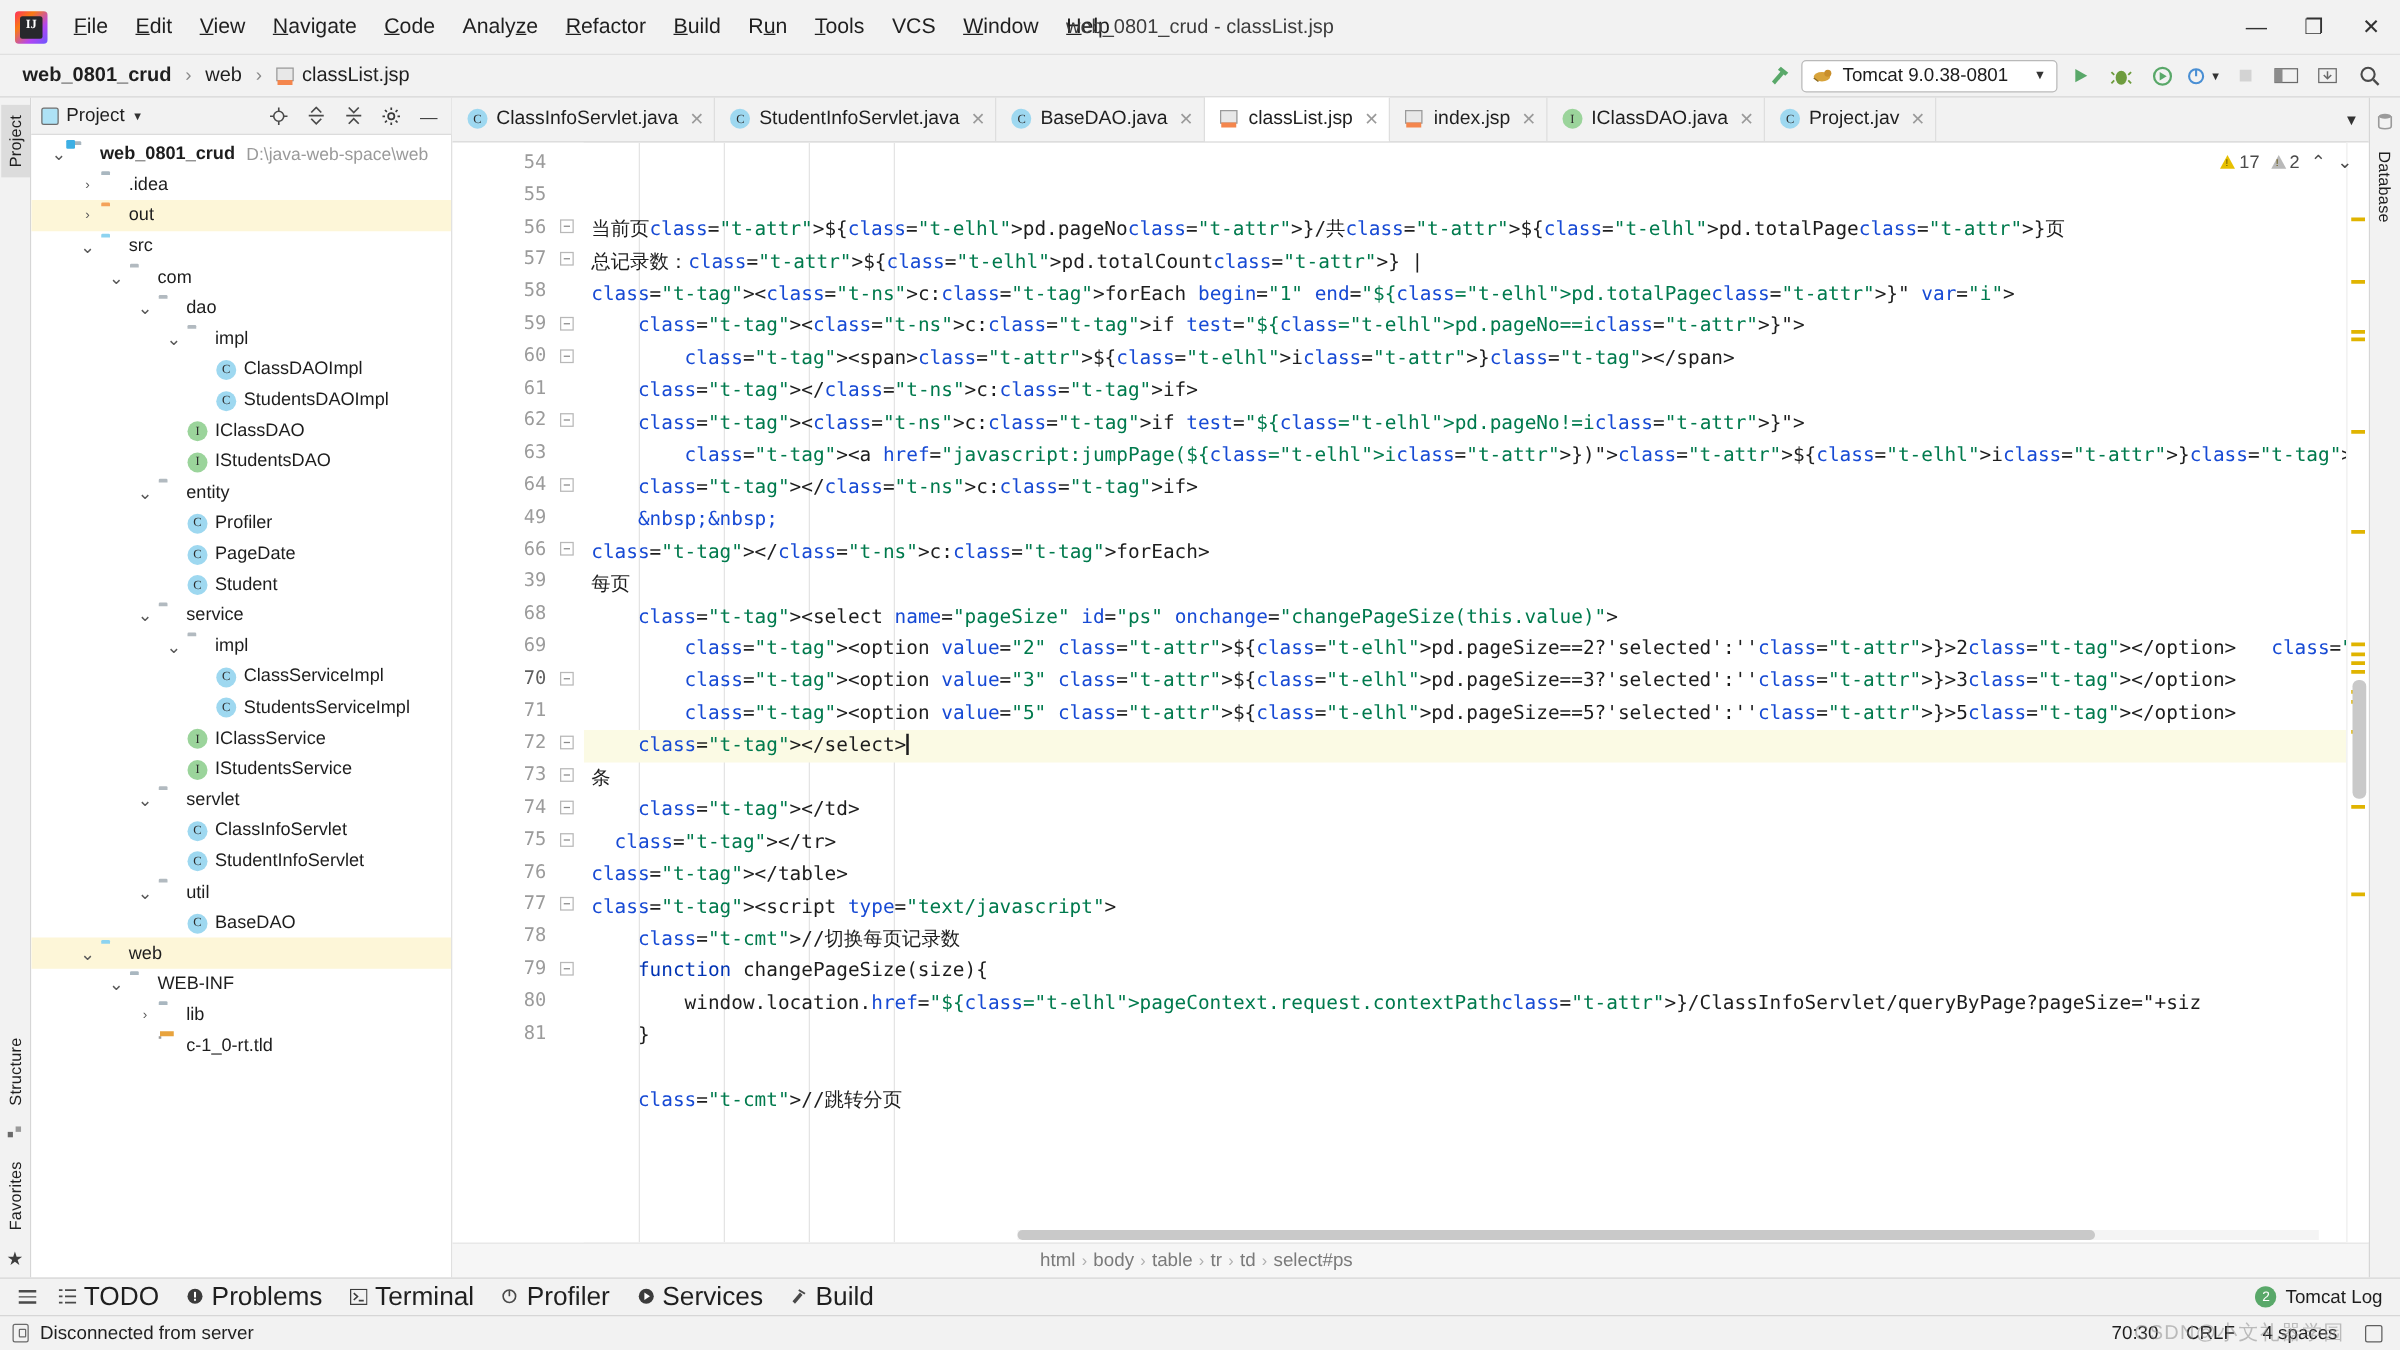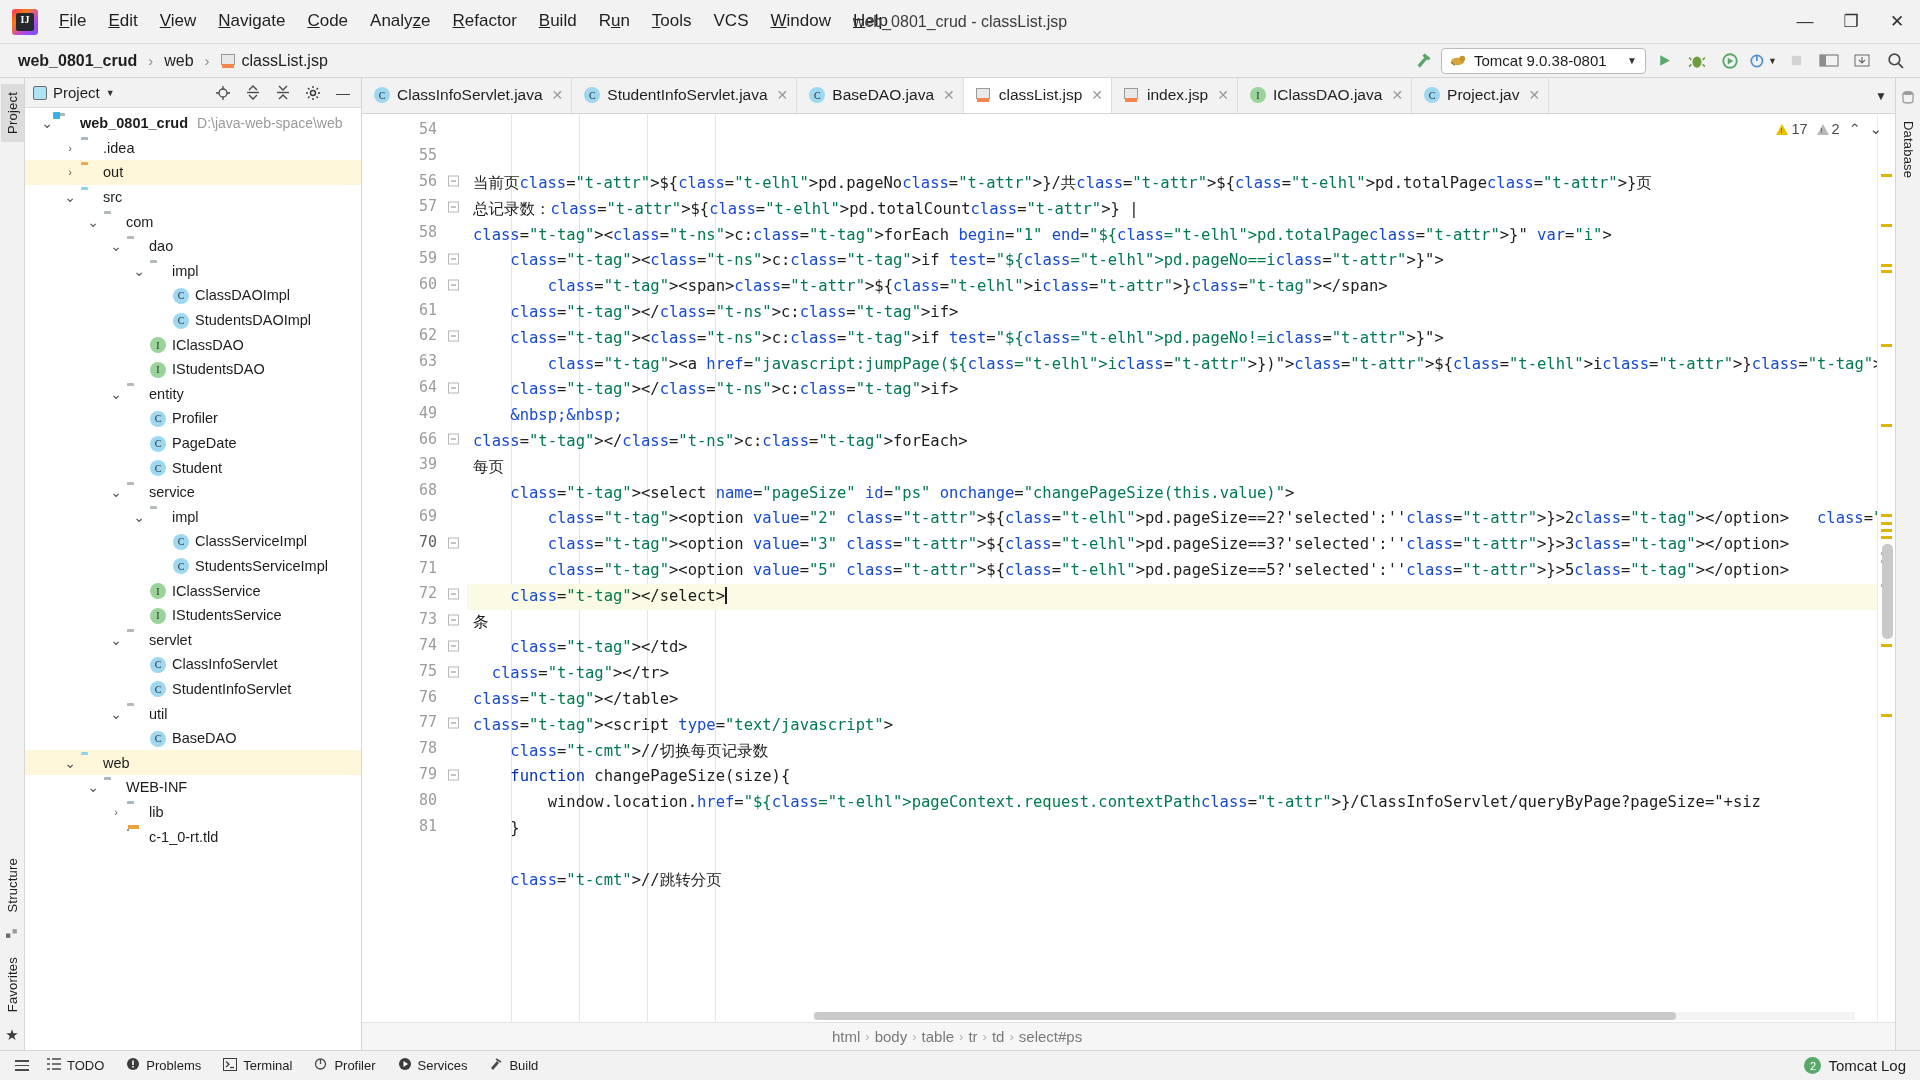--- a/index.html
+++ b/index.html
@@ -176,21 +176,21 @@
   .editor-crumb .sep { color:#b0b0b0; font-size: 13px;}
 
   
   .hscroll { position:absolute; left:452px; right:40px; bottom:2px; height:8px; }
   .hscroll .track { position:absolute; inset:0; background:#f4f4f4; }
   .hscroll .thumb { position:absolute; left:0; top:0; bottom:0; width:862px; background:#c9c9c9; border-radius:4px;}
 
   
   .botbar { height: 30px; background:#f2f2f2; border-top:1px solid #d6d6d6; display:flex; align-items:center;
             padding-left: 10px; gap: 4px; flex:none; }
-  .botitem { display:flex; align-items:center; gap:6px; padding: 3px 9px; font-size:13px; color:#1f1f1f; border-radius:3px;}
+  .botitem { display:flex; align-items:center; gap:6px; padding: 3px 9px; font-size:21px; color:#1f1f1f; border-radius:3px;}
   .botright { margin-left:auto; display:flex; align-items:center; gap:7px; padding-right:14px; font-size:15px;}
   .badge-circ { width:17px;height:17px;border-radius:50%;background:#59a869;color:#fff;font-size:11px;
                 display:flex;align-items:center;justify-content:center;}
 
   
   .statusbar { height: 28px; background:#f2f2f2; border-top:1px solid #d6d6d6; display:flex; align-items:center;
                padding: 0 14px 0 10px; font-size:15px; color:#1f1f1f; flex:none; gap: 9px;}
   .status-right { margin-left:auto; display:flex; align-items:center; gap: 22px; color:#1f1f1f; position:relative;}
   .wm { position:absolute; left: 18px; top: -2px; font-size: 16px; color: rgba(140,140,140,.55); white-space:nowrap;
         letter-spacing:1px;}
@@ -794,14 +794,25 @@
       </span>
       <span>Build</span>
     </div>
 
     <div class="botright">
       <span class="badge-circ">2</span>
       <span>Tomcat Log</span>
     </div>
   </div>
 
+  <div class="statusbar">
+    <span class="lock-ico"></span>
+    <span>Disconnected from server</span>
+    <div class="status-right">
+      <span class="wm">CSDN@小文礼器学园</span>
+      <span>70:30</span>
+      <span>CRLF</span>
+      <span>4 spaces</span>
+      <span class="sq-ico"></span>
+    </div>
+  </div>
 
 </div>
 
 </body></html>

